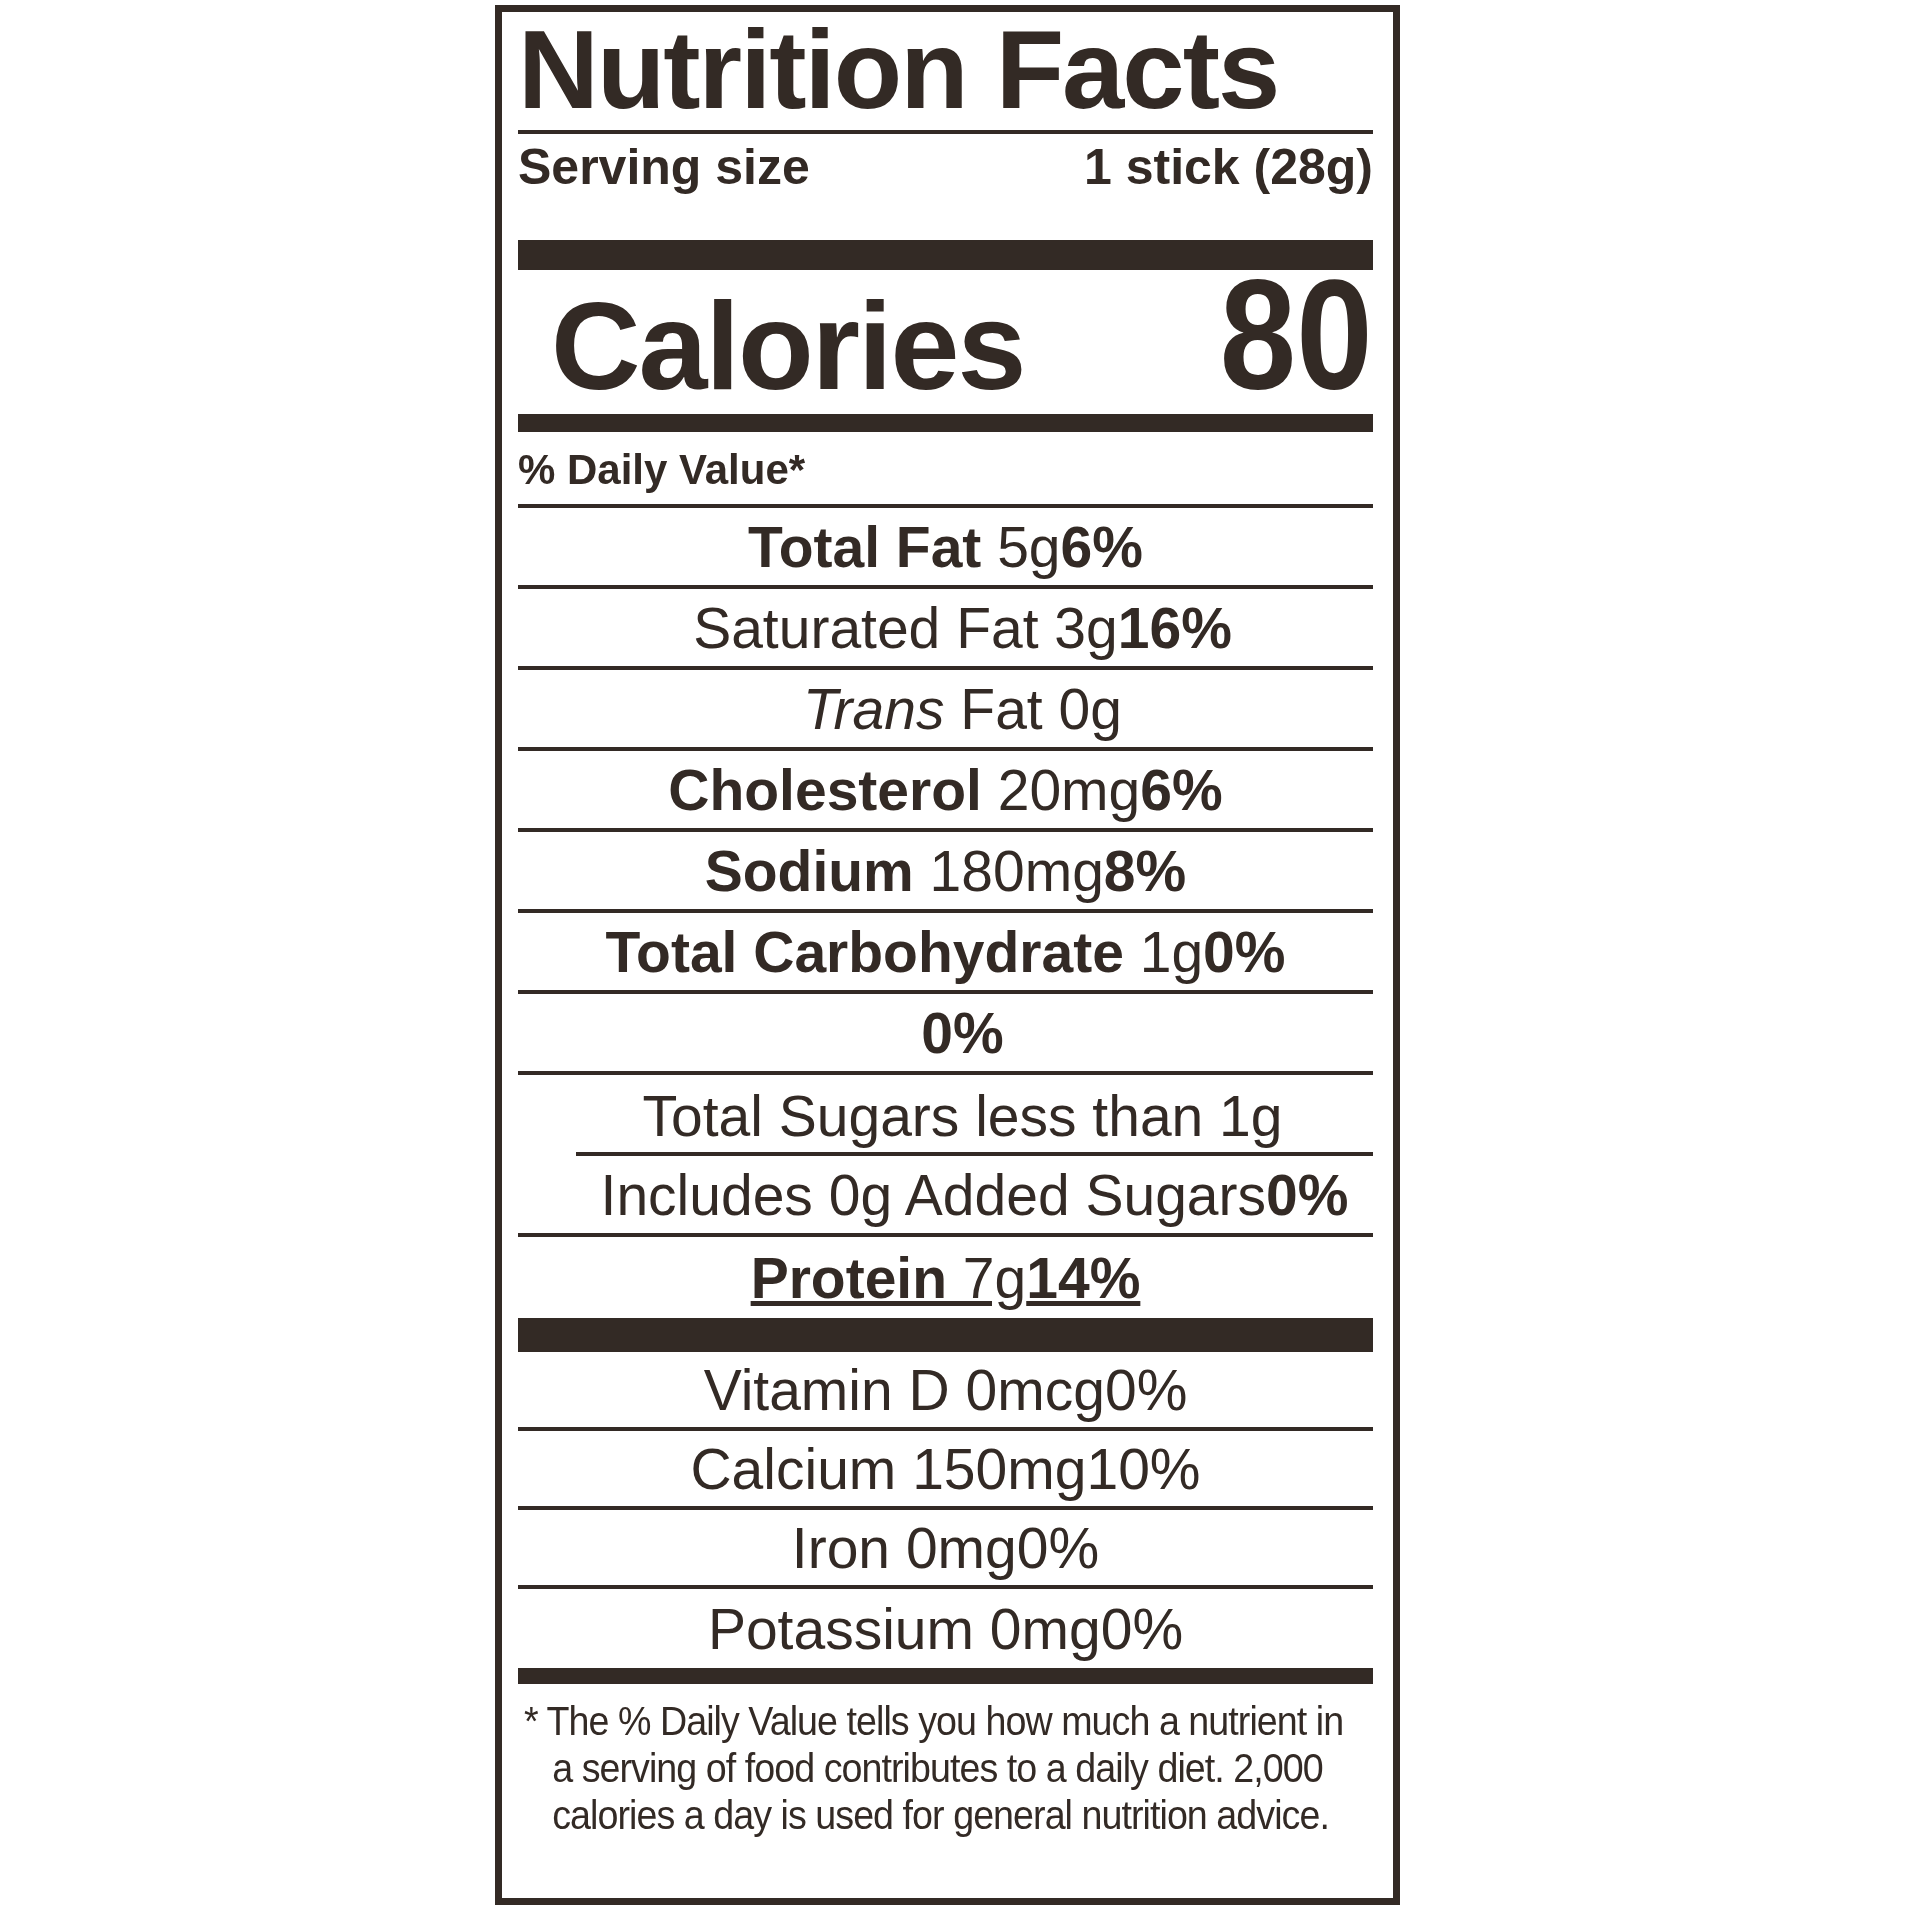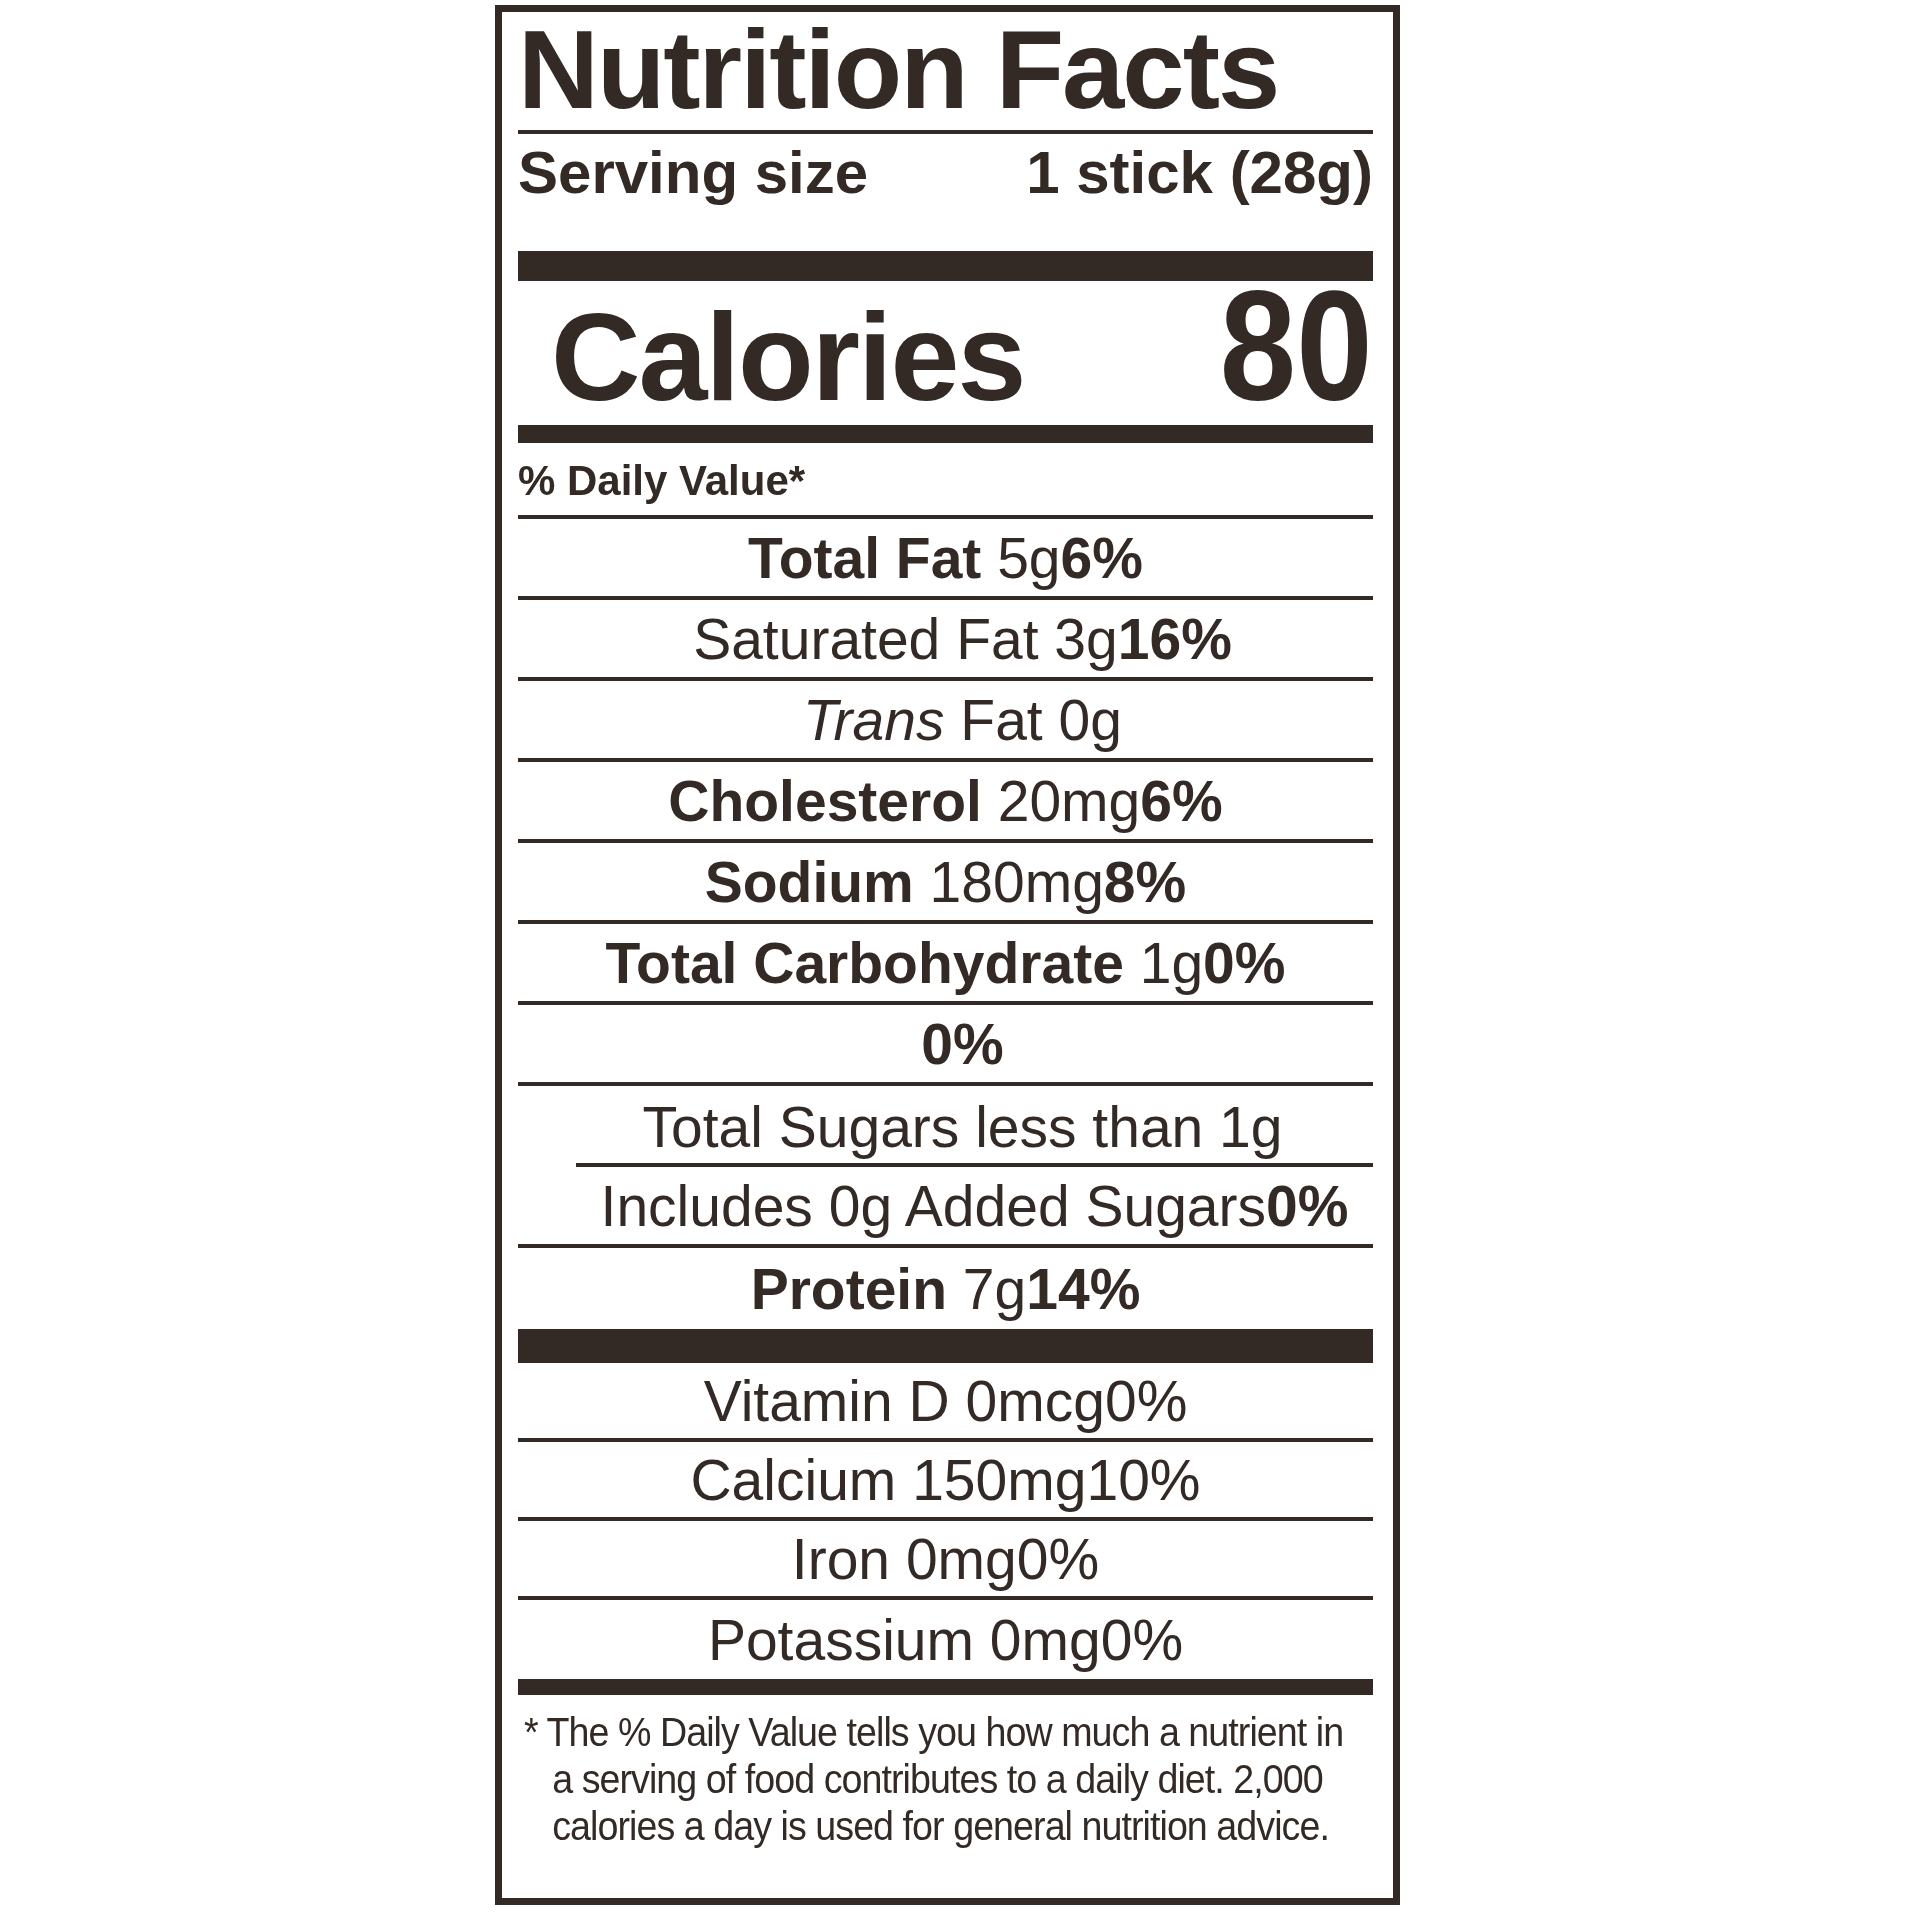--- a/index.html
+++ b/index.html
@@ -12,21 +12,21 @@
     position:absolute; left:495px; top:5px; width:905px; min-height:1900px;
     background:var(--paper); border:7px solid var(--ink); padding:0 20px 14px 16px;
   }
 
   .nf-title {
     font-size:112px; font-weight:bold; letter-spacing:-2px; line-height:1.0;
     padding:2px 0 4px 0; border-bottom:4px solid var(--ink); white-space:nowrap;
   }
   .servings { font-size:45px; line-height:1.2; margin-top:6px; }
   .ss-row { display:flex; justify-content:space-between; align-items:center;
-    font-size:60px; font-weight:bold; margin:4px 0 44px 0; }
+    font-size:50px; font-weight:bold; margin:4px 0 44px 0; }
 
   .bar { background:var(--ink); width:100%; }
   .bar-30 { height:30px; }
   .bar-18 { height:18px; }
   .bar-34 { height:34px; }
   .bar-16 { height:16px; }
 
   .cal-block { position:relative; margin-top:14px; padding-bottom:6px; }
   .aps { font-size:36px; font-weight:bold; letter-spacing:-0.5px; }
   .cal-word { font-size:124px; font-weight:bold; letter-spacing:-2px; line-height:1.0; margin-top:2px;margin-left:33px; }
@@ -38,21 +38,21 @@
 
   .row { display:flex; justify-content:center; align-items:center;
     font-size:57px; height:81px; border-bottom:4px solid var(--ink); }
   .row .nm { white-space:nowrap; }
   .row .bd { font-weight:bold; }
   .row .it { font-style:italic; }
   .row .dv { white-space:nowrap; }
   .row .dv.dvb { font-weight:bold; }
   .ind-1 { padding-left:34px; }
   .ind-2 { padding-left:58px; }
-  .d-none { border-bottom:none; }
+  .d-none { border-bottom:none;text-decoration:underline; }
   .d-ind { border-bottom:none; position:relative; }
   .d-ind::after { content:""; position:absolute; left:58px; right:0; bottom:0; height:4px; background:var(--ink); }
   .micro .row { height:79px; }
   .micro .row:last-child { border-bottom:none; }
 
   .footnote { padding:14px 0 4px 6px; font-size:40px; line-height:47px; letter-spacing:-1px; }
   .fn-line { transform:scaleX(0.94); transform-origin:left center; white-space:nowrap; }
   .fn-indent { padding-left:30px; }
 </style>
 </head>

